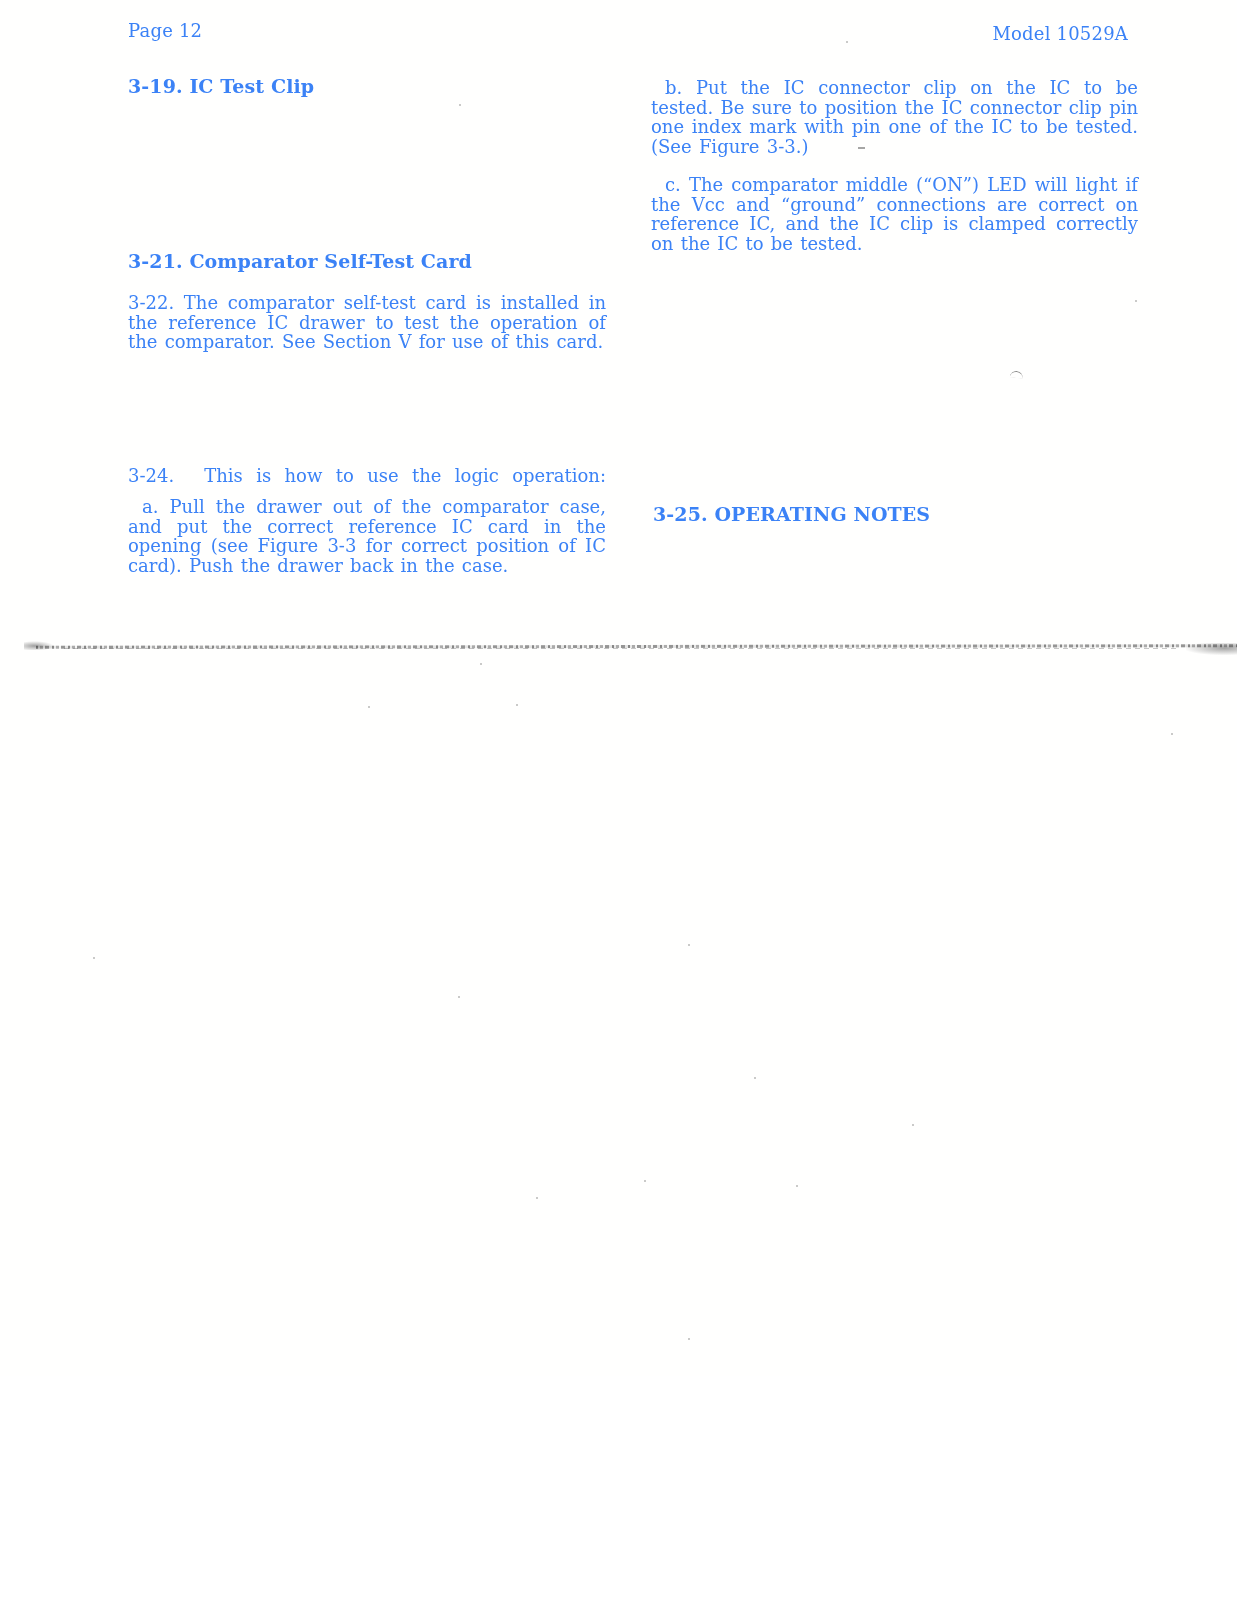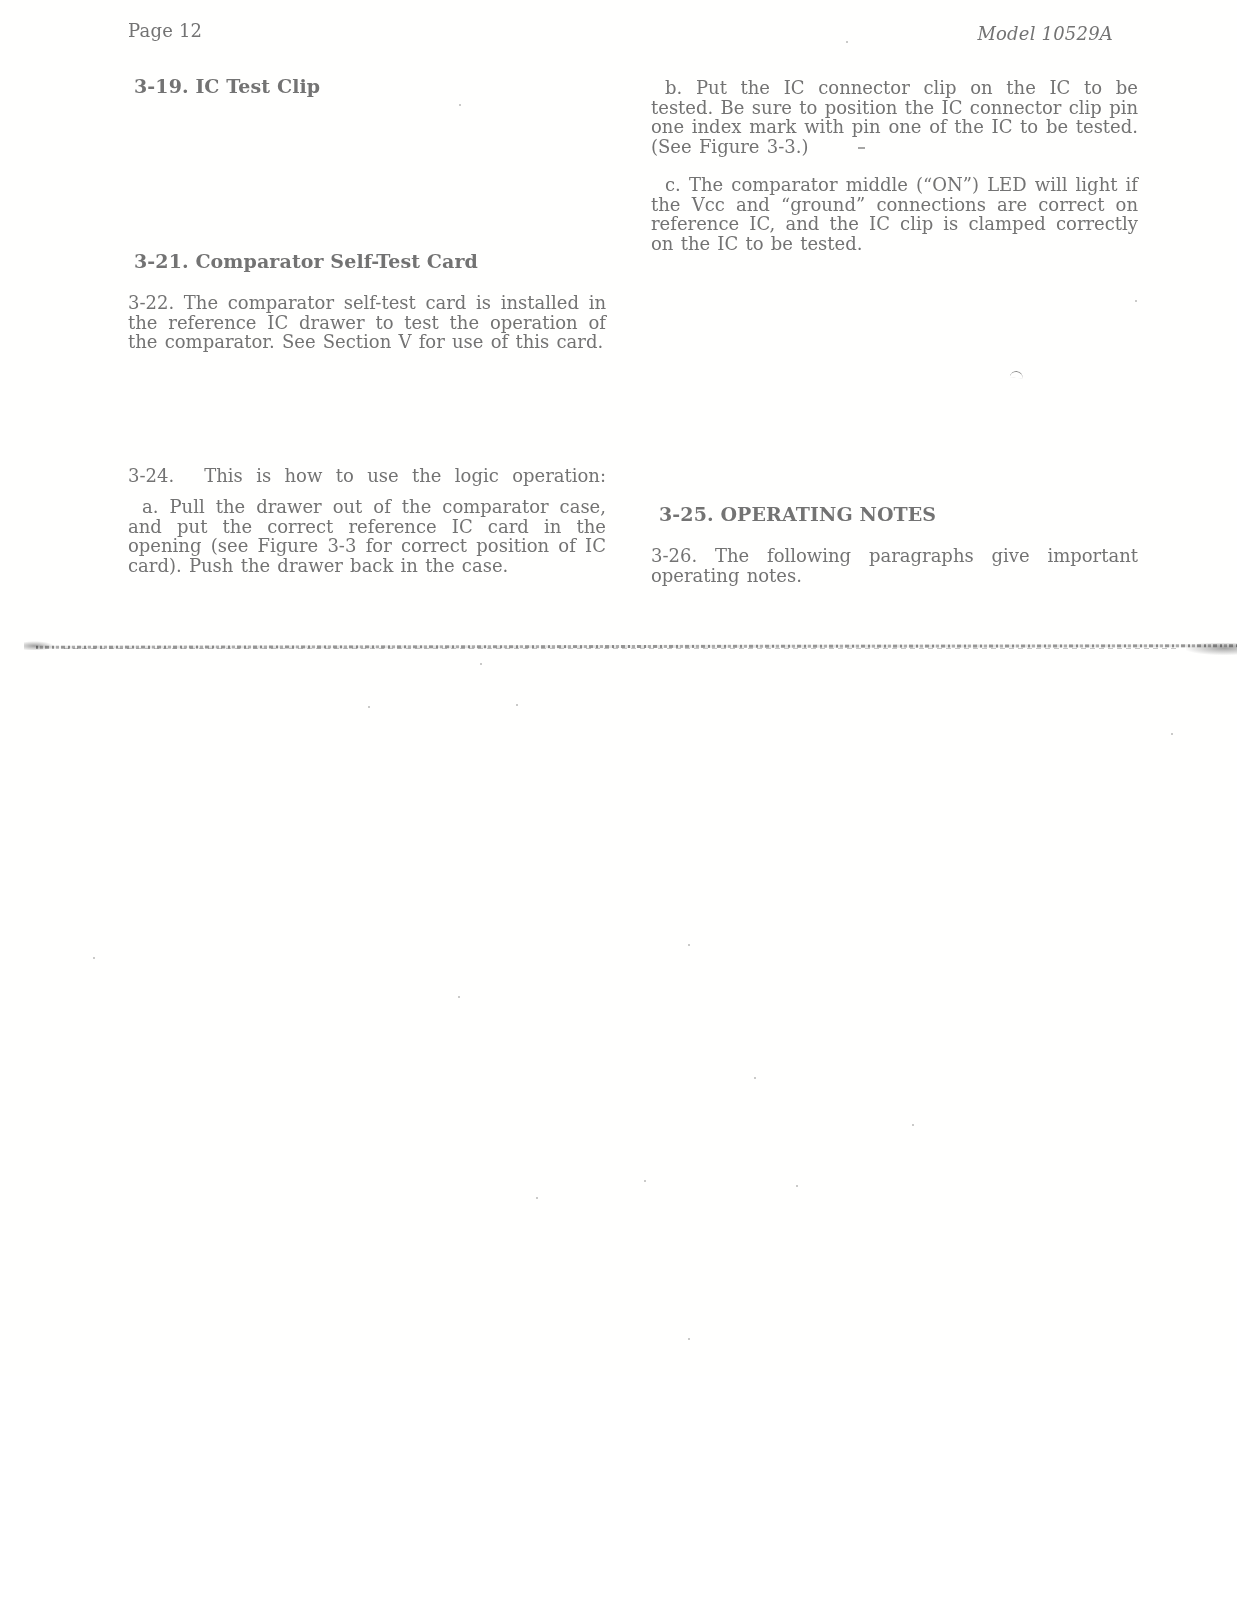--- a/index.html
+++ b/index.html
@@ -7,33 +7,32 @@
     padding: 0;
     background: #ffffff;
   }
   .page {
     position: relative;
     width: 1237px;
     height: 1376px;
     background: #fffffe;
     overflow: hidden;
     font-family: "DejaVu Serif", "Liberation Serif", serif;
-    color: #737373;
+    color: #3b82f6;
   }
   .block { position: absolute; }
   .runhead {
     font-size: 18px;
     letter-spacing: 0.2px;
   }
   .heading {
     font-size: 19px;
     font-weight: bold;
     white-space: nowrap;
     letter-spacing: 0.1px;
-    margin-left: 6px;
   }
   .body-text {
     font-size: 18px;
     line-height: 19.6px;
     text-align: justify;
     word-spacing: 1.5px;
   }
   .sub-para { text-indent: 14px; }
   .one-liner {
     display: flex;
@@ -86,21 +85,21 @@
     position: absolute; width: 7px; height: 1.5px;
     background: rgba(0,0,0,0.35);
   }
 </style>
 </head>
 <body>
 
 <div class="page">
 
   <div class="block runhead" style="left:128px; top:20px;">Page 12</div>
-  <div class="block runhead" style="right:124px; top:23px;font-style:italic;">Model 10529A</div>
+  <div class="block runhead" style="right:109px; top:23px;">Model 10529A</div>
 
   <div class="block heading" style="left:128px; top:75px;">3-19. IC Test Clip</div>
 
 
   <div class="block heading" style="left:128px; top:250px;">3-21. Comparator Self-Test Card</div>
 
   <div class="block body-text" style="left:128px; top:293px; width:478px;">3-22. The comparator self-test card is installed in the reference IC drawer to test the operation of the comparator. See Section V for use of this card.</div>
 
 
   <div class="block body-text one-liner" style="left:128px; top:466px; width:478px;">
@@ -110,21 +109,20 @@
 
   <div class="block body-text sub-para" style="left:128px; top:497px; width:478px;">a. Pull the drawer out of the comparator case, and put the correct reference IC card in the opening (see Figure 3-3 for correct position of IC card). Push the drawer back in the case.</div>
 
   <div class="block body-text sub-para" style="left:651px; top:78px; width:487px;">b. Put the IC connector clip on the IC to be tested. Be sure to position the IC connector clip pin one index mark with pin one of the IC to be tested. (See Figure 3-3.)</div>
 
   <div class="block body-text sub-para" style="left:651px; top:175px; width:487px;">c. The comparator middle (“ON”) LED will light if the Vcc and “ground” connections are correct on reference IC, and the IC clip is clamped correctly on the IC to be tested.</div>
 
 
   <div class="block heading" style="left:653px; top:503px;">3-25. OPERATING NOTES</div>
 
-  <div class="block body-text" style="left:651px; top:546px; width:487px;">3-26. The following paragraphs give important operating notes.</div>
 
   <div class="artifact" style="left:24px; top:641px; width:1213px; height:14px;">
     <div class="artifact-squiggle"></div>
     <div class="artifact-main"></div>
     <div class="artifact-shadow"></div>
     <div class="artifact-endsmudge"></div>
   </div>
 
   <div class="scan-mark-tilde" style="left:1010px; top:371px;"></div>
   <div class="scan-mark-dash" style="left:858px; top:147px;"></div>

